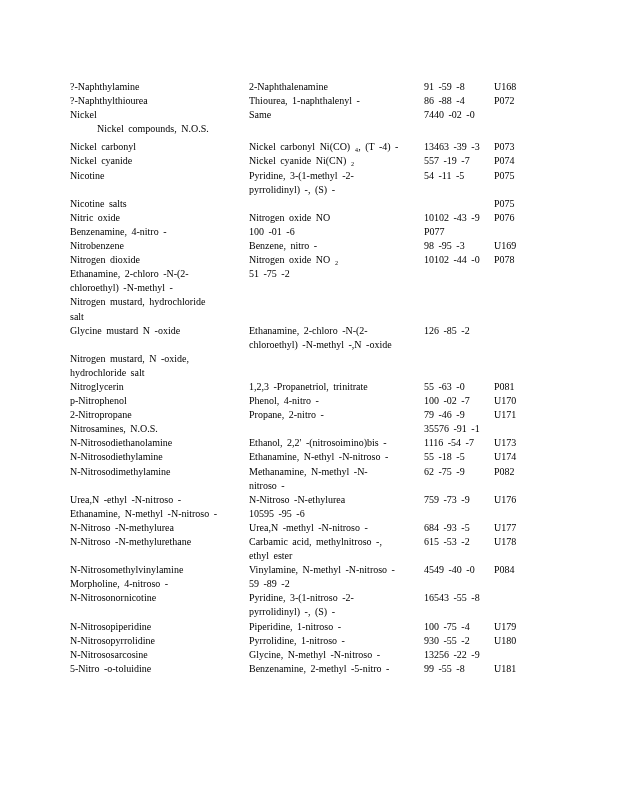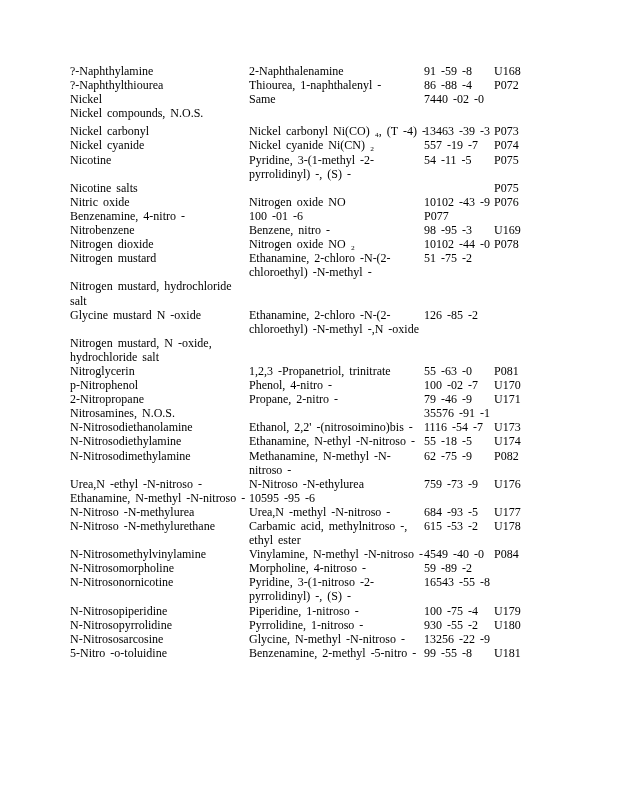--- a/index.html
+++ b/index.html
@@ -11,32 +11,32 @@
     -webkit-font-smoothing:antialiased;
   }
   .page {
     position:relative;
     width:618px; height:800px;
     background:#ffffff;
     overflow:hidden;
   }
   .doc {
     position:absolute;
-    left:70px; top:64px;
+    left:70px; top:80px;
     width:470px;
-    font-size:12px;
+    font-size:10px;
     line-height:14.1px;
     word-spacing:2px;
   }
   .row {
     display:grid;
     grid-template-columns:179px 175px 70px 40px;
     align-items:start;
   }
-  .row.gap-after { margin-bottom:4px; }
+  .row.gap-after { margin-bottom:4px;margin-left:27px; }
   .cell { white-space:nowrap; }
   .cell .line { white-space:nowrap; }
   .cell.cas, .cell.code { white-space:nowrap; }
 </style>
 </head>
 <body>
 
 <div class="page">
   <div class="doc">
       <div class="row">
@@ -147,23 +147,20 @@
         <div class="cell name">
           <div class="line">Nitrogen dioxide</div>
         </div>
         <div class="cell chem">
           <div class="line">Nitrogen oxide NO ₂</div>
         </div>
         <div class="cell cas">10102 -44 -0</div>
         <div class="cell code">P078</div>
       </div>
       <div class="row">
-        <div class="cell name">
-          <div class="line">Nitrogen mustard</div>
-        </div>
         <div class="cell chem">
           <div class="line">Ethanamine, 2-chloro -N-(2-</div>
           <div class="line">chloroethyl) -N-methyl -</div>
         </div>
         <div class="cell cas">51 -75 -2</div>
         <div class="cell code"></div>
       </div>
       <div class="row">
         <div class="cell name">
           <div class="line">Nitrogen mustard, hydrochloride</div>
@@ -304,23 +301,20 @@
         <div class="cell name">
           <div class="line">N-Nitrosomethylvinylamine</div>
         </div>
         <div class="cell chem">
           <div class="line">Vinylamine, N-methyl -N-nitroso -</div>
         </div>
         <div class="cell cas">4549 -40 -0</div>
         <div class="cell code">P084</div>
       </div>
       <div class="row">
-        <div class="cell name">
-          <div class="line">N-Nitrosomorpholine</div>
-        </div>
         <div class="cell chem">
           <div class="line">Morpholine, 4-nitroso -</div>
         </div>
         <div class="cell cas">59 -89 -2</div>
         <div class="cell code"></div>
       </div>
       <div class="row">
         <div class="cell name">
           <div class="line">N-Nitrosonornicotine</div>
         </div>

